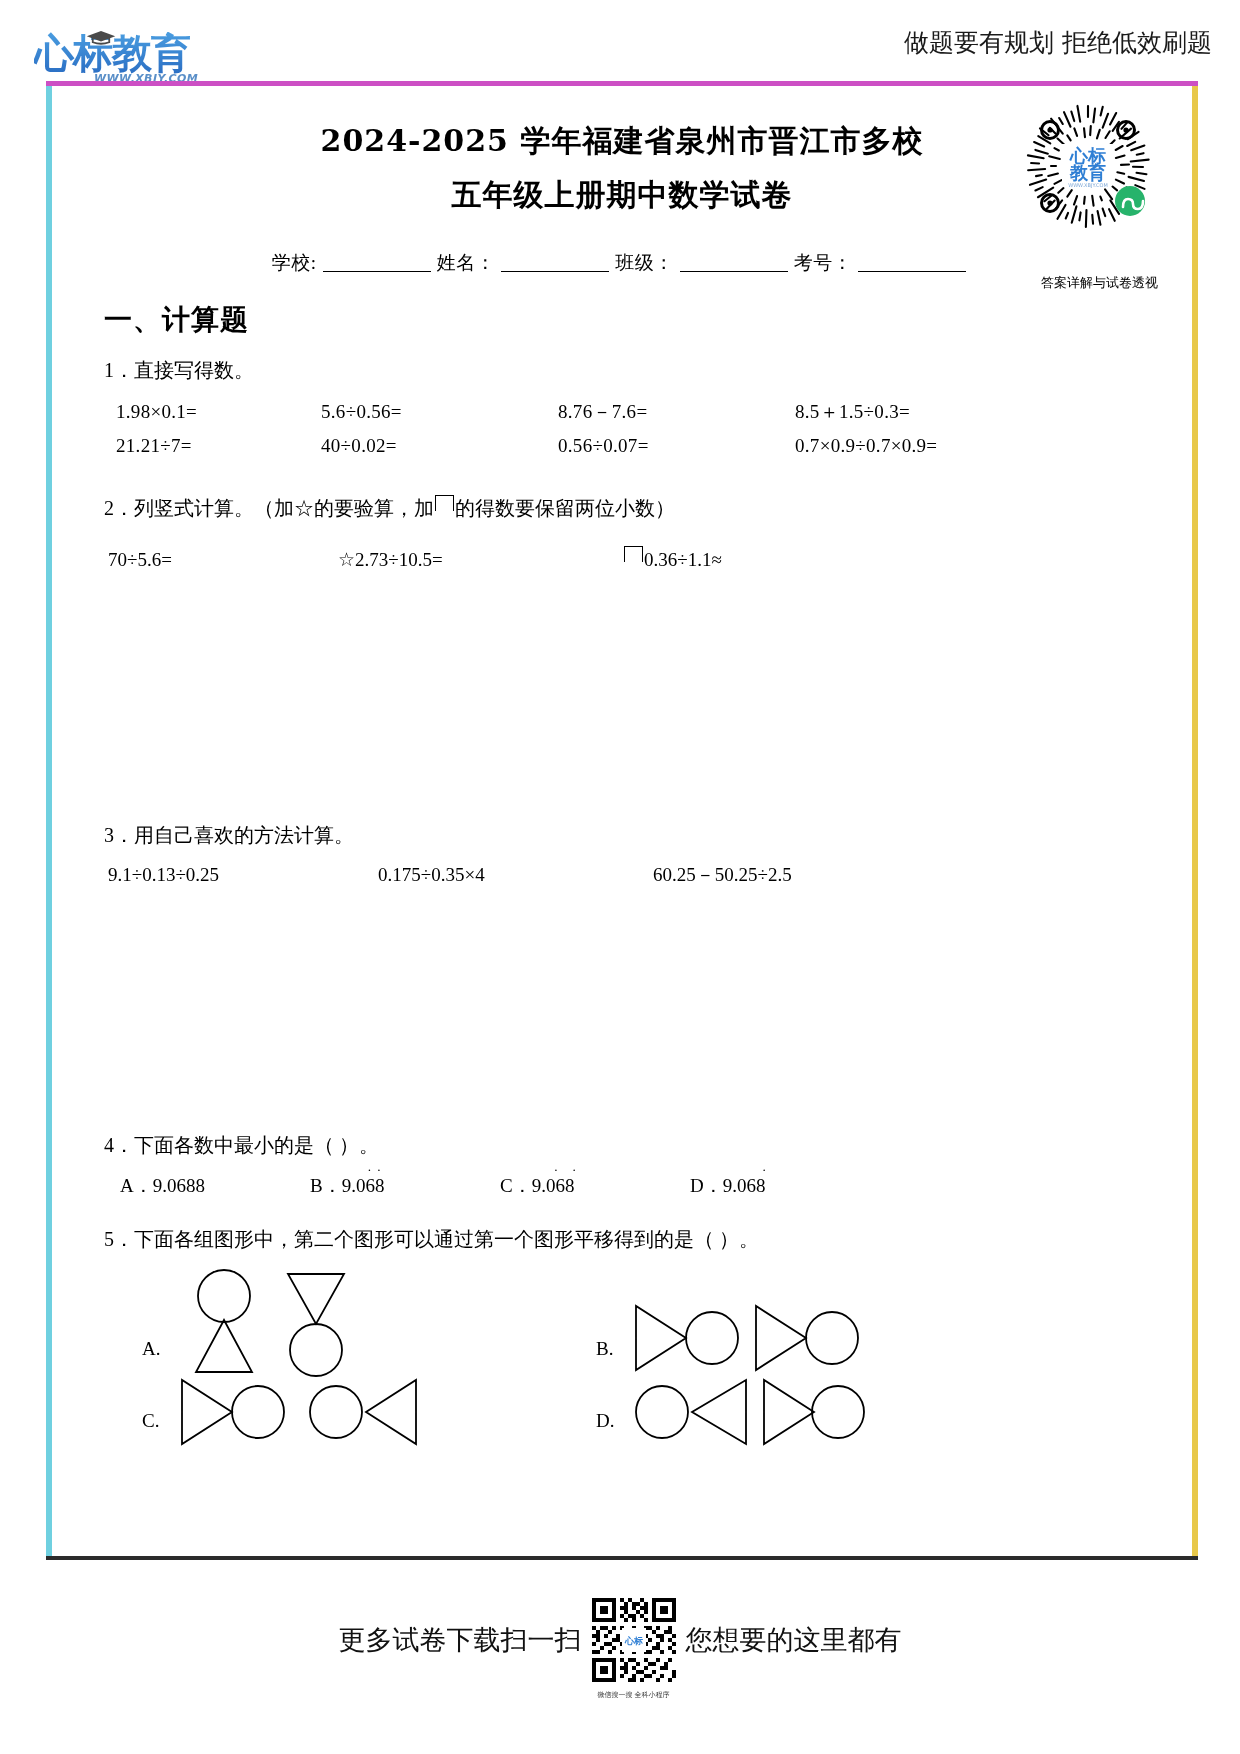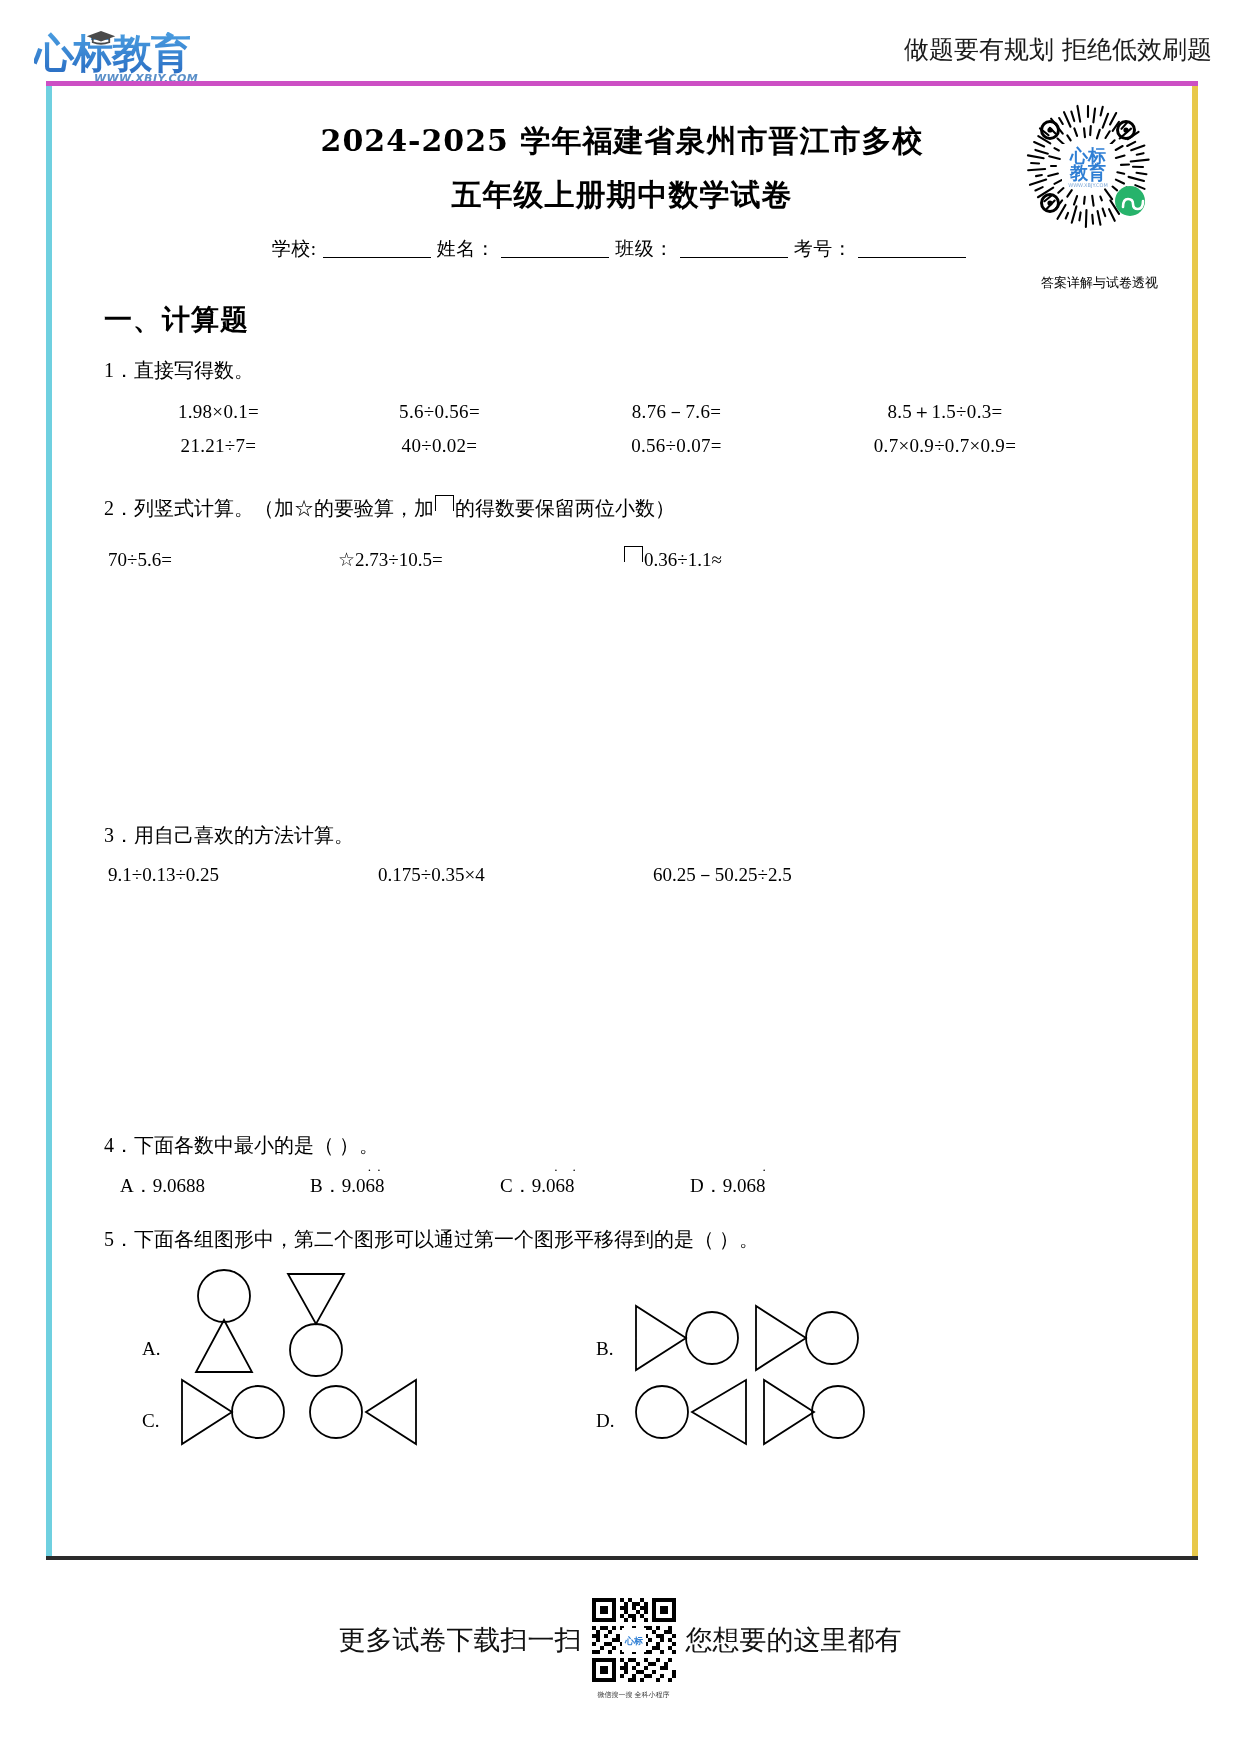--- a/index.html
+++ b/index.html
@@ -33,21 +33,21 @@
     position:absolute;left:52px;top:-3px;
     width:30px;height:16px;
   }
   .logo-url{
     position:absolute;left:60px;top:40px;
     font-family:"DejaVu Sans","Liberation Sans",sans-serif;
     font-style:italic;font-weight:bold;font-size:11px;
     color:#5a8fc8;letter-spacing:.4px;white-space:nowrap;
   }
   .slogan{
-    position:absolute;right:28px;top:33px;
+    position:absolute;right:28px;top:26px;
     font-family:"DejaVu Sans","Liberation Sans",sans-serif;
     font-size:25px;color:#1a1a1a;white-space:nowrap;
   }
   
   .rule-magenta{
     position:absolute;left:46px;top:81px;width:1152px;height:5px;
     background:#cc4fc4;
   }
   .edge-left{
     position:absolute;left:46px;top:86px;width:6px;height:1470px;
@@ -65,21 +65,21 @@
   .page{
     position:absolute;left:52px;top:86px;width:1140px;height:1470px;
   }
   .title-block{padding-top:28px;text-align:center;}
   .exam-title{
     font-family:"DejaVu Serif","Liberation Serif",serif;
     font-weight:bold;font-size:30px;line-height:54px;
     letter-spacing:1px;color:#000;
   }
   .fields{
-    margin-top:14px;text-align:center;
+    margin-top:28px;text-align:center;
     font-size:19px;letter-spacing:.5px;white-space:nowrap;
   }
   .fields .fld{margin-right:4px;}
   .fields .blank{
     display:inline-block;border-bottom:1.6px solid #000;
     width:108px;height:19px;vertical-align:-3px;margin:0 6px 0 2px;
   }
   
   .hdr-qr{
     position:absolute;right:38px;top:14px;width:132px;height:132px;
@@ -90,21 +90,21 @@
     font-weight:normal;font-size:13px;color:#000;white-space:nowrap;
   }
   
   .content{position:absolute;left:52px;top:215px;width:1000px;}
   .sec-head{
     font-family:"DejaVu Sans","Liberation Sans",sans-serif;
     font-weight:bold;font-size:28px;margin:0 0 16px 0;letter-spacing:1px;
   }
   .q{font-size:20px;line-height:30px;margin:0 0 10px 0;}
   .eqrow{
-    display:flex;font-size:19px;line-height:34px;letter-spacing:.3px;text-align:center;
+    display:flex;font-size:19px;line-height:34px;letter-spacing:.3px;
   }
   .eqrow > span{display:block;}
   .c1{width:205px;padding-left:12px;}
   .c2{width:237px;}
   .c3{width:237px;}
   .c4{width:300px;}
   .boxmark{
     display:inline-block;width:17px;height:15px;
     border:1.6px solid #000;border-bottom:none;
     vertical-align:4px;margin:0 1px;

